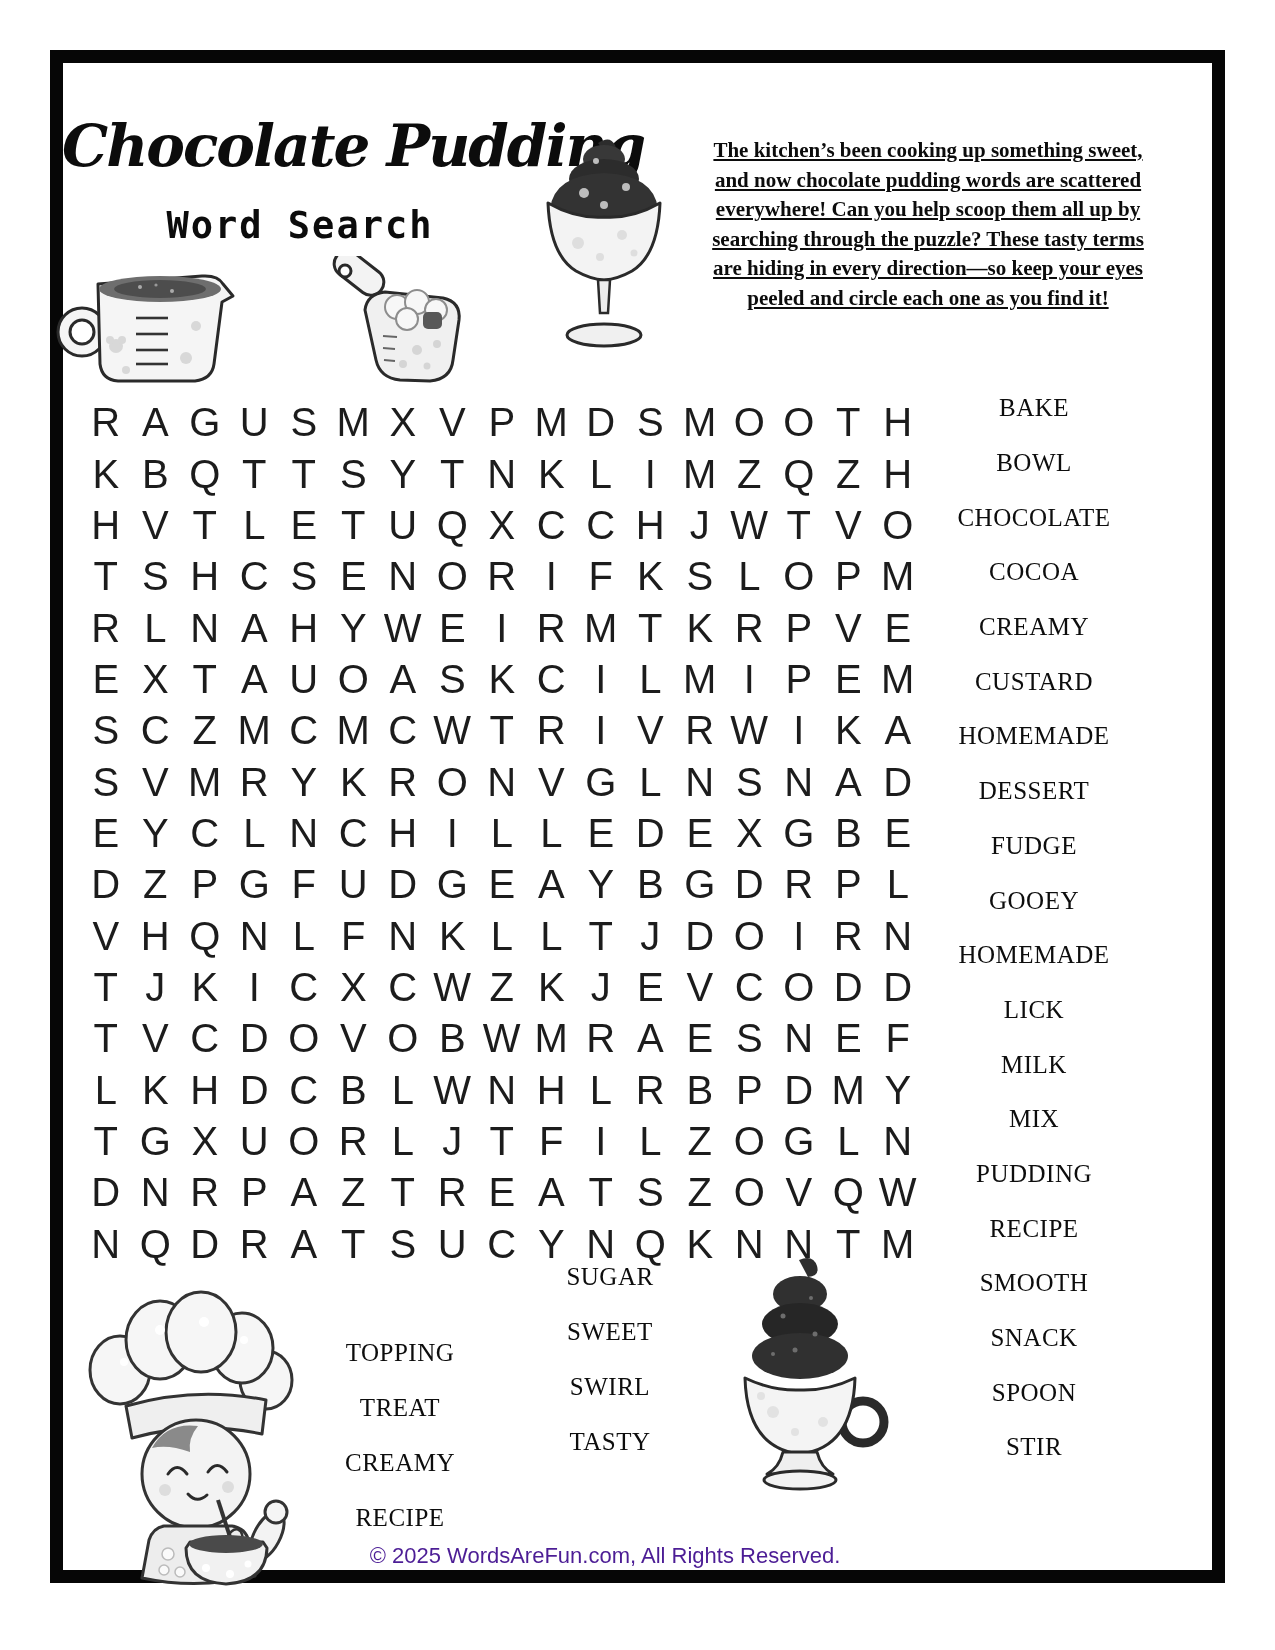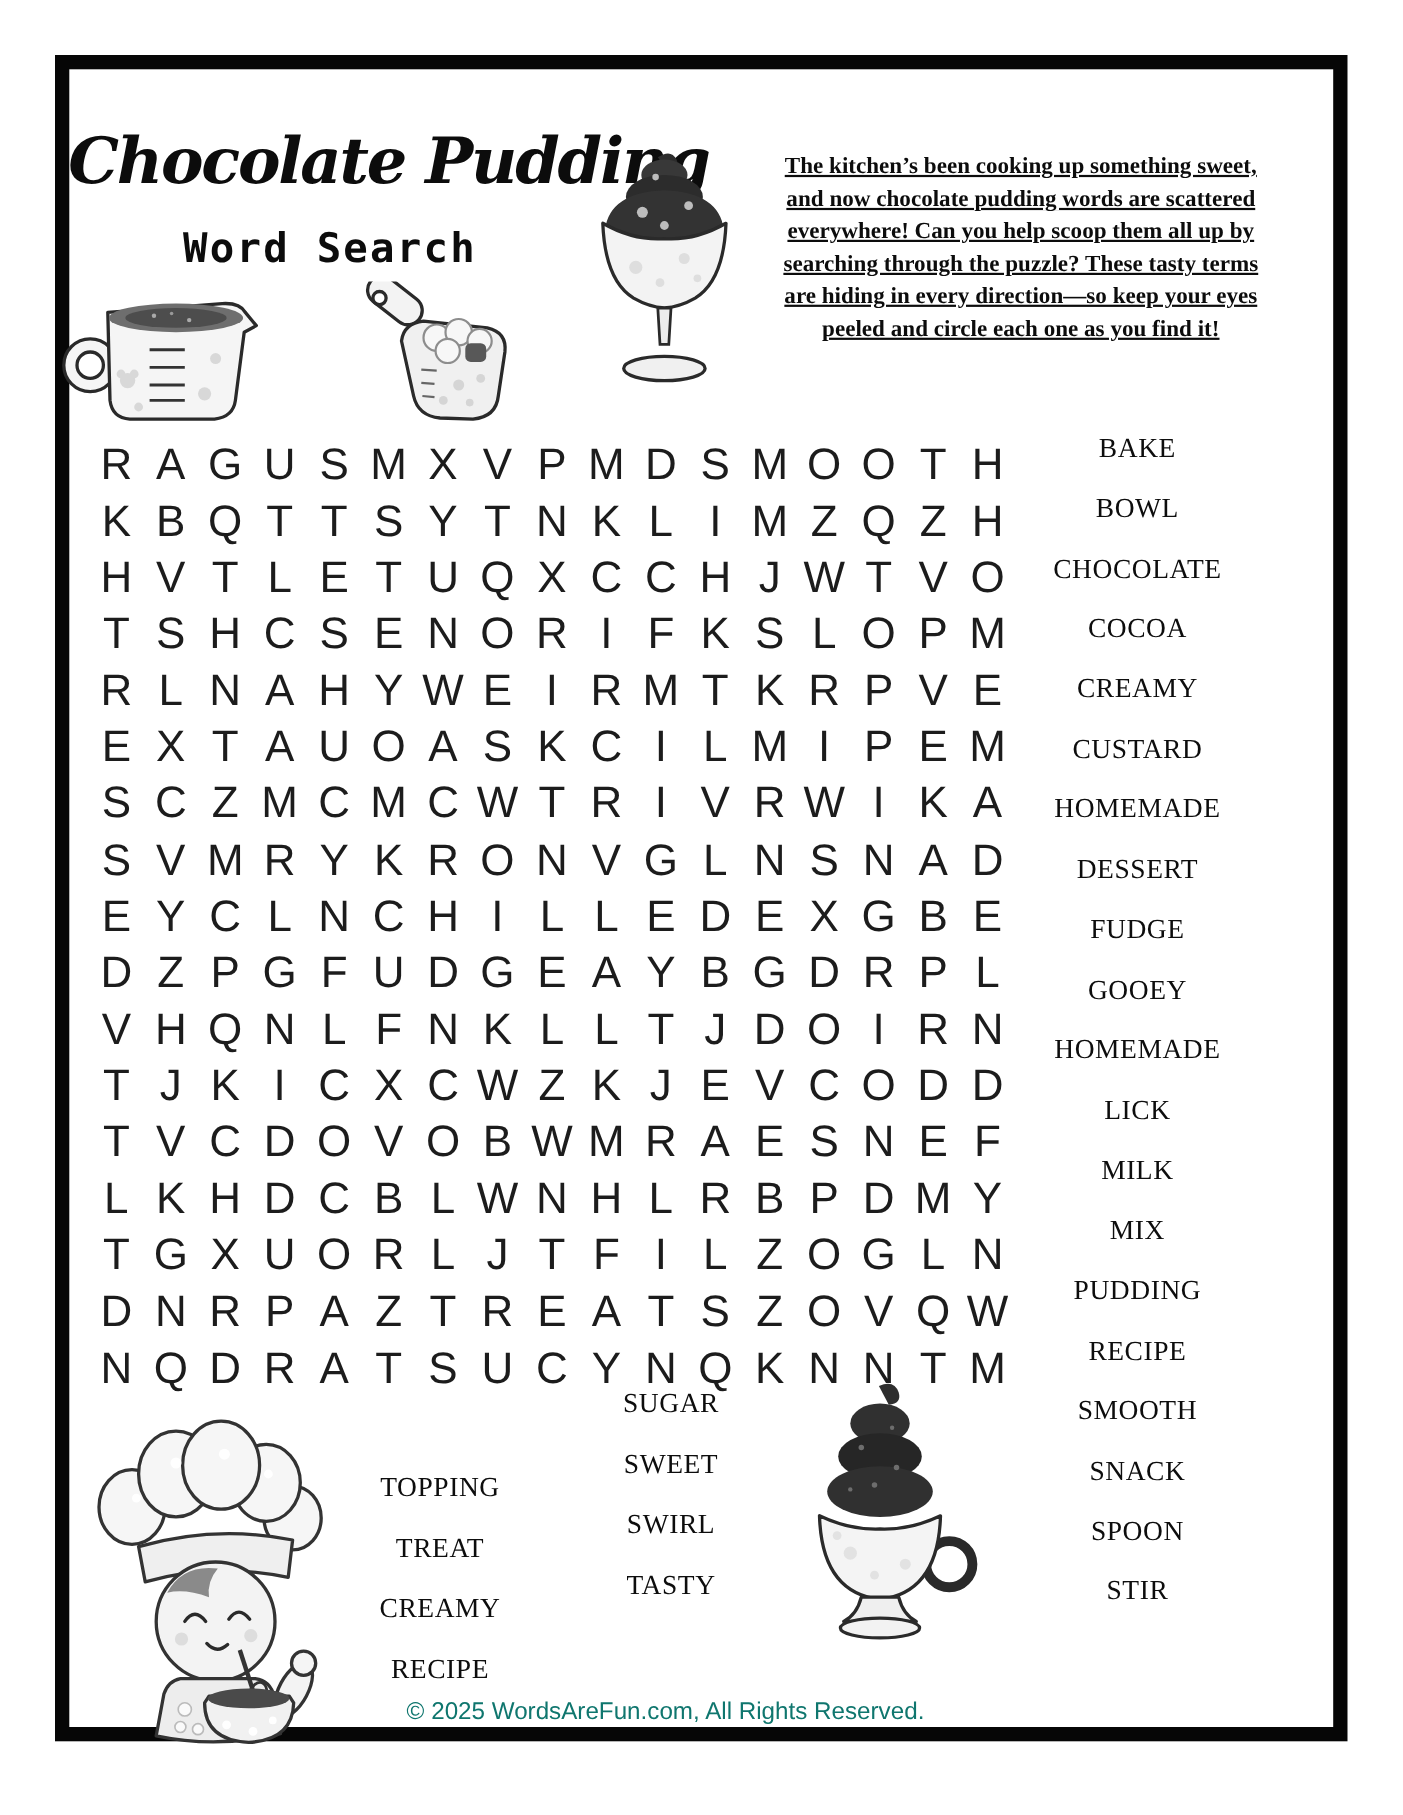--- a/index.html
+++ b/index.html
@@ -40,21 +40,21 @@
   .wl-item  { height:54.7px; display:flex; align-items:center; justify-content:center;
               font-family:"Liberation Serif", serif; font-size:25px; letter-spacing:0.5px;
               color:#0d0d0d; }
   .wl-bottom-left  { position:absolute; left:295px; top:1325px; width:210px; }
   .wl-bottom-right { position:absolute; left:505px; top:1249px; width:210px; }
   .bl-item { height:55px; display:flex; align-items:center; justify-content:center;
              font-family:"Liberation Serif", serif; font-size:25px; letter-spacing:0.5px;
              color:#0d0d0d; }
 
   .footer { position:absolute; left:300px; top:1543px; width:610px; text-align:center;
-            font-family:"Liberation Sans", sans-serif; font-size:22px; color:#0f766e; }
+            font-family:"Liberation Sans", sans-serif; font-size:22px; color:#4c1d95; }
 
   
   .ln { stroke:#2a2a2a; stroke-width:3; fill:none; stroke-linecap:round; }
   .puff { fill:#f6f6f6; stroke:#333; stroke-width:3; }
 </style>
 </head>
 <body>
 
 <div class="frame"></div>
 

